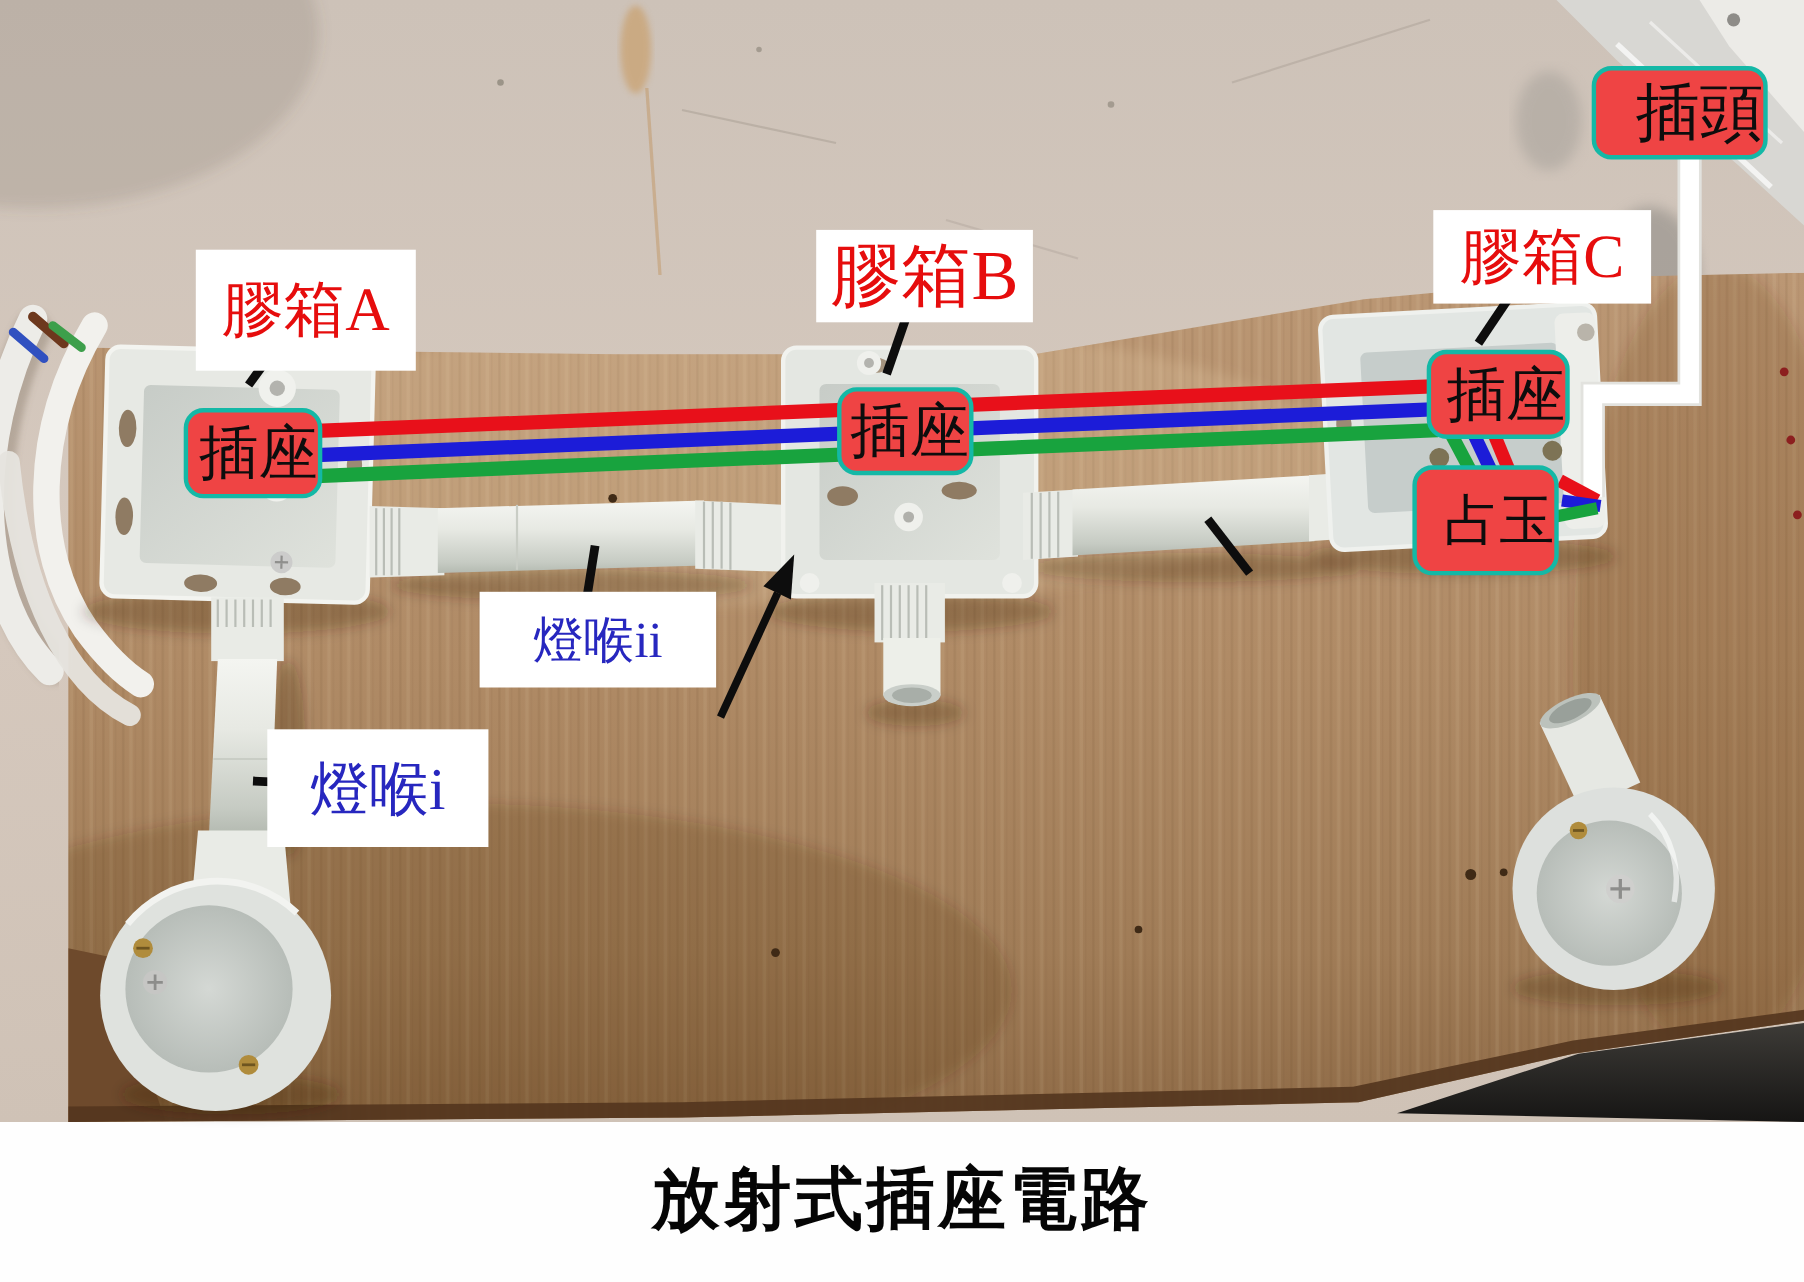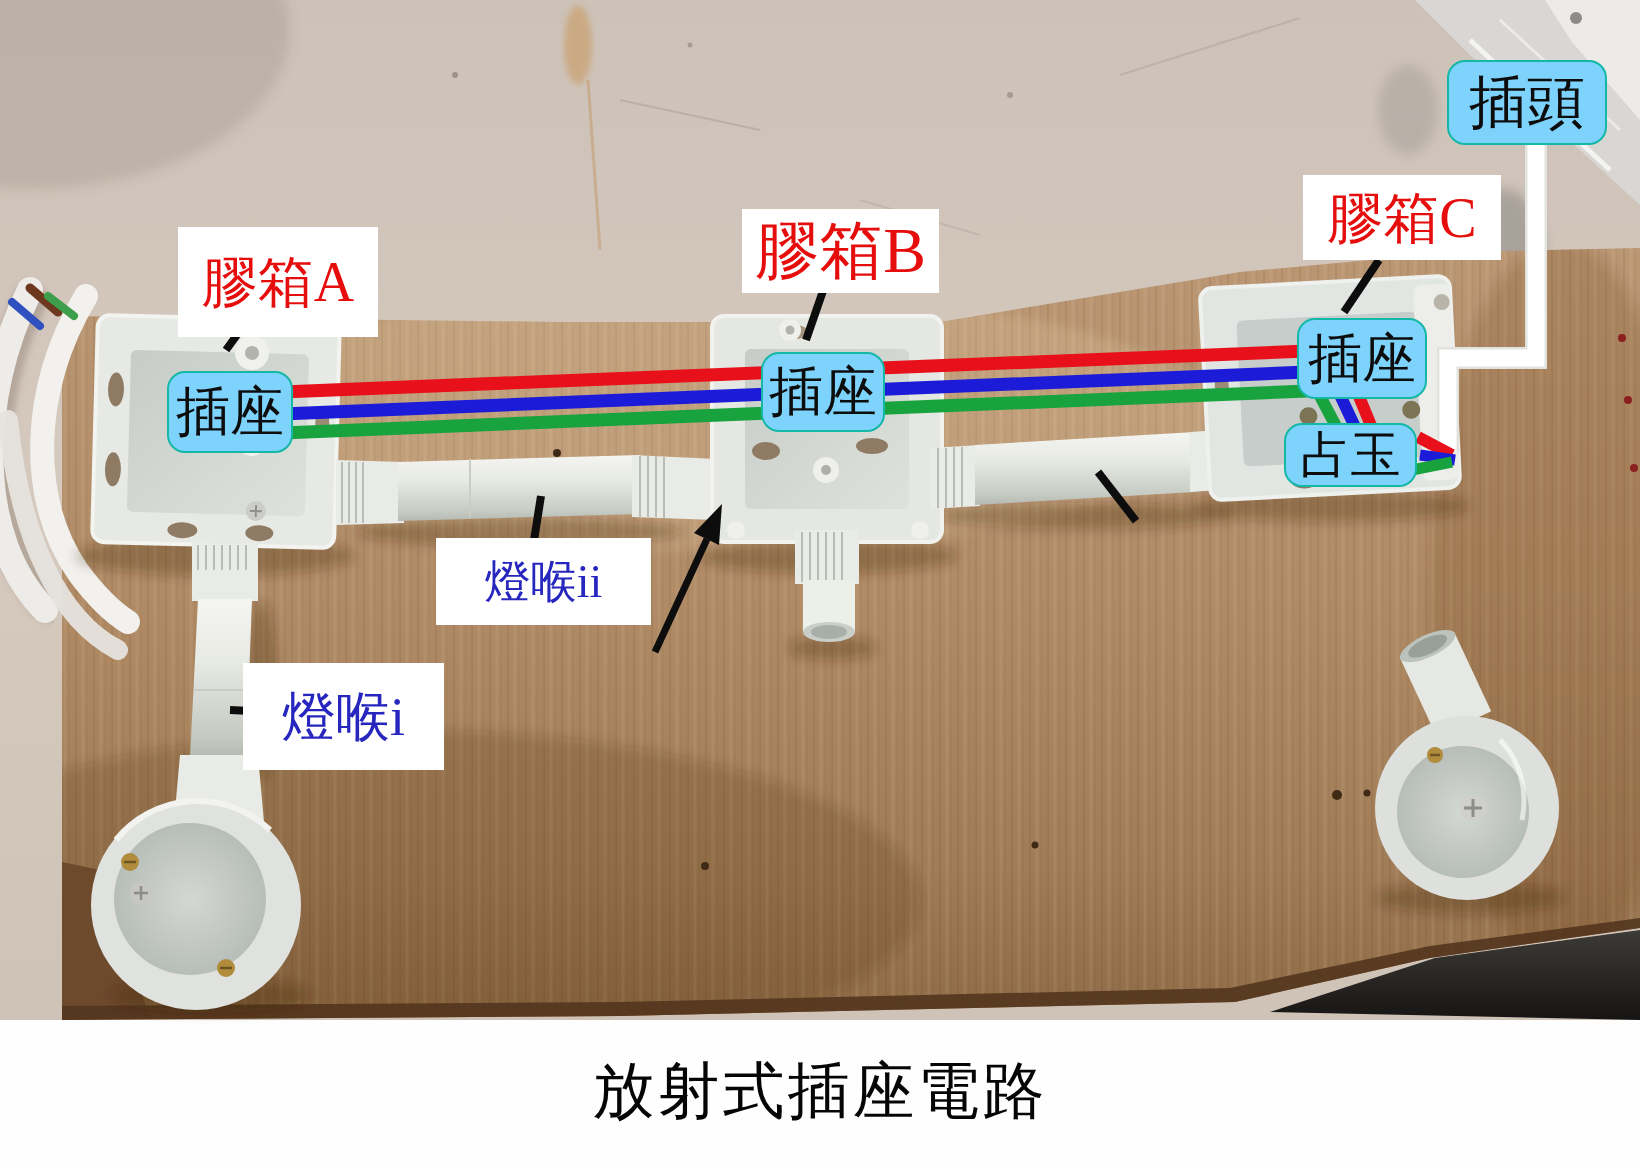--- a/index.html
+++ b/index.html
@@ -1,21 +1,21 @@
 <!DOCTYPE html>
 <html><head>
 <meta charset="utf-8">
 <style>
   html,body{margin:0;padding:0;background:#fff;}
   .stage{position:relative;width:1640px;height:1165px;overflow:hidden;background:#fff;
          font-family:"Liberation Serif","DejaVu Serif",serif;}
   .stage svg{position:absolute;left:0;top:0;}
   .lbl{position:absolute;display:flex;align-items:center;justify-content:center;
        box-sizing:border-box;white-space:nowrap;line-height:1;}
-  .lbl-yellow{background:#7dd3fc;border:2px solid #14b8a6;border-radius:18px;color:#0d0d0d;}
+  .lbl-yellow{background:#ef4444;border:4px solid #14b8a6;border-radius:18px;color:#0d0d0d;justify-content:flex-end;}
   .lbl-white{background:#ffffff;}
   .txt-red{color:#e60d0d;}
   .txt-blue{color:#2727bf;}
   .title{position:absolute;left:0;width:1640px;text-align:center;color:#050505;}
 </style>
 </head>
 <body>
 
 <div class="stage">
 
@@ -299,21 +299,21 @@
       <path d="M655,652 L707,539" stroke-width="7"></path>
       <polygon points="722,504 719,545 694,533" fill="#0d0d0d" stroke="none"></polygon>
     </g>
   </g>
 </svg>
 
 <div class="lbl lbl-yellow" style="left:1447px;top:60px;width:160px;height:85px;font-size:58px;">
       <span>插頭</span>
     </div>
 
-<div class="lbl lbl-white txt-red" style="left:1303px;top:175px;width:198px;height:85px;font-size:56px;">
+<div class="lbl lbl-white txt-red" style="left:1303px;top:191px;width:198px;height:85px;font-size:56px;">
       <span>膠箱C</span>
     </div>
 
 <div class="lbl lbl-white txt-red" style="left:178px;top:227px;width:200px;height:110px;font-size:56px;">
       <span>膠箱A</span>
     </div>
 
 <div class="lbl lbl-white txt-red" style="left:742px;top:209px;width:197px;height:84px;font-size:64px;">
       <span>膠箱B</span>
     </div>
@@ -323,28 +323,28 @@
     </div>
 
 <div class="lbl lbl-yellow" style="left:761px;top:352px;width:124px;height:80px;font-size:54px;">
       <span>插座</span>
     </div>
 
 <div class="lbl lbl-yellow" style="left:1297px;top:318px;width:130px;height:81px;font-size:54px;">
       <span>插座</span>
     </div>
 
-<div class="lbl lbl-yellow" style="left:1284px;top:423px;width:133px;height:64px;font-size:50px;">
+<div class="lbl lbl-yellow" style="left:1284px;top:423px;width:133px;height:100px;font-size:50px;">
       <span>占玉</span>
     </div>
 
 <div class="lbl lbl-white txt-blue" style="left:436px;top:538px;width:215px;height:87px;font-size:46px;">
       <span>燈喉ii</span>
     </div>
 
 
 <div class="lbl lbl-white txt-blue" style="left:243px;top:663px;width:201px;height:107px;font-size:54px;">
       <span>燈喉i</span>
     </div>
 
-<div class="title" style="top:1046px;height:90px;line-height:90px;font-size:62px;letter-spacing:3px;"><span>放射式插座電路</span></div>
+<div class="title" style="top:1046px;height:90px;line-height:90px;font-size:62px;letter-spacing:3px;font-weight:bold;"><span>放射式插座電路</span></div>
 
 </div>
 
 </body></html>

